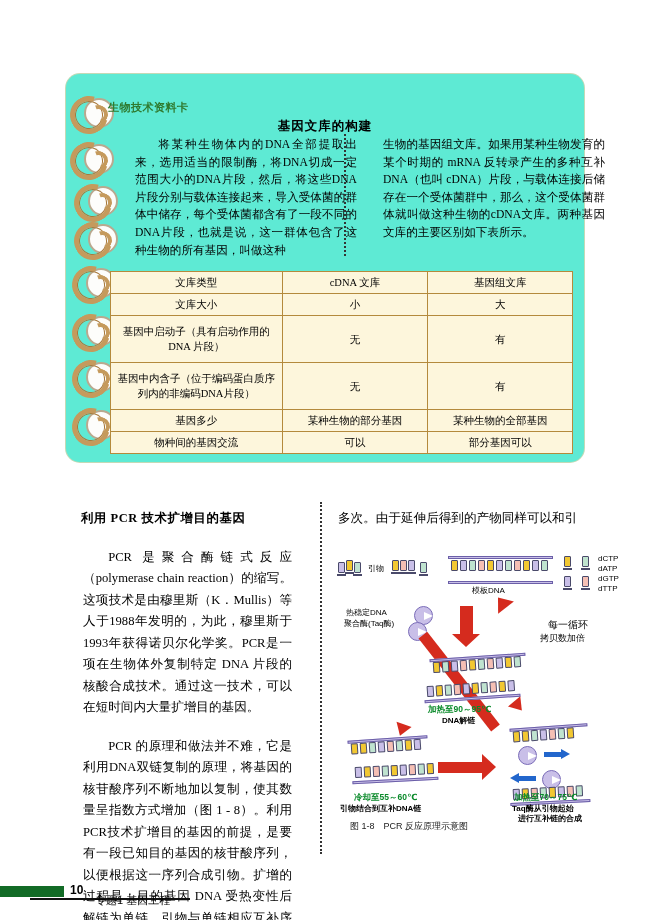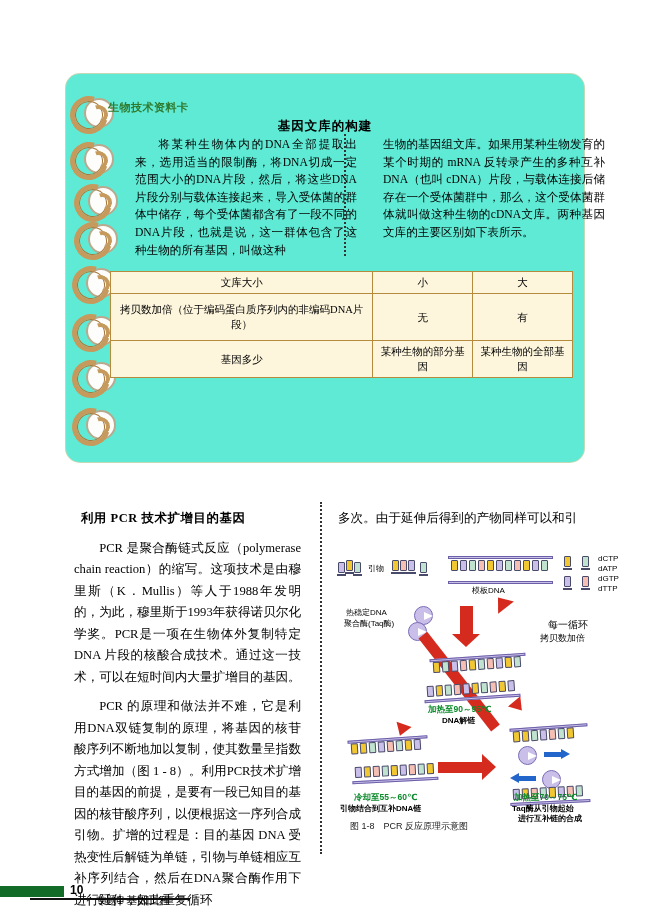--- a/index.html
+++ b/index.html
@@ -99,21 +99,21 @@
   
   #lower{position:absolute;left:0;top:500px;width:650px;height:370px;}
   #lcol{
     position:absolute;left:66px;top:8px;width:243px;
     font-size:12.6px;line-height:21.5px;text-align:justify;
   }
   #lcol .sub{
     font-weight:bold;font-size:12.4px;letter-spacing:.6px;
     margin:0 0 2px 0;text-indent:1.2em;
   }
-  #lcol p{margin:8px;text-indent:2em;}
+  #lcol p{margin:17px;text-indent:2em;}
   #lower-dots{
     position:absolute;left:320px;top:2px;width:0;height:352px;
     border-left:2px dotted #333;
   }
   #rcol{
     position:absolute;left:338px;top:8px;width:252px;
     font-size:12.6px;line-height:21.5px;text-align:justify;
   }
   #rcol p{margin:0;text-indent:0;}
 
@@ -243,35 +243,50 @@
     <div class="vdots"></div>
     <div class="ccol right">
       <p>生物的基因组文库。如果用某种生物发育的某个时期的 mRNA 反转录产生的多种互补DNA（也叫 cDNA）片段，与载体连接后储存在一个受体菌群中，那么，这个受体菌群体就叫做这种生物的cDNA文库。两种基因文库的主要区别如下表所示。</p>
     </div>
   </div>
 </div>
 
 <div id="tbl-wrap">
   <table class="bio">
     <tbody>
+      <tr class="head">
+        <td class="c0">文库类型</td>
+        <td class="c1">cDNA 文库</td>
+        <td class="c2">基因组文库</td>
+      </tr>
       <tr>
         <td>文库大小</td>
         <td>小</td>
         <td>大</td>
       </tr>
       <tr>
-        <td style="height:40px">拷贝数加倍（位于编码蛋白质序列内的非编码DNA片段）</td>
+        <td style="height:40px">基因中启动子（具有启动作用的 DNA 片段）</td>
+        <td>无</td>
+        <td>有</td>
+      </tr>
+      <tr>
+        <td style="height:40px">基因中内含子（位于编码蛋白质序列内的非编码DNA片段）</td>
         <td>无</td>
         <td>有</td>
       </tr>
       <tr>
         <td>基因多少</td>
         <td>某种生物的部分基因</td>
         <td>某种生物的全部基因</td>
       </tr>
+      <tr>
+        <td>物种间的基因交流</td>
+        <td>可以</td>
+        <td>部分基因可以</td>
+      </tr>
     </tbody>
   </table>
 </div>
 
 <div id="lower">
   <div id="lcol">
     <p class="sub">利用 PCR 技术扩增目的基因</p>
     <p>PCR 是聚合酶链式反应（polymerase chain reaction）的缩写。这项技术是由穆里斯（K．Mullis）等人于1988年发明的，为此，穆里斯于1993年获得诺贝尔化学奖。PCR是一项在生物体外复制特定 DNA 片段的核酸合成技术。通过这一技术，可以在短时间内大量扩增目的基因。</p>
     <p>PCR 的原理和做法并不难，它是利用DNA双链复制的原理，将基因的核苷酸序列不断地加以复制，使其数量呈指数方式增加（图 1 - 8）。利用PCR技术扩增目的基因的前提，是要有一段已知目的基因的核苷酸序列，以便根据这一序列合成引物。扩增的过程是：目的基因 DNA 受热变性后解链为单链，引物与单链相应互补序列结合，然后在DNA聚合酶作用下进行延伸，如此重复循环</p>
   </div>

